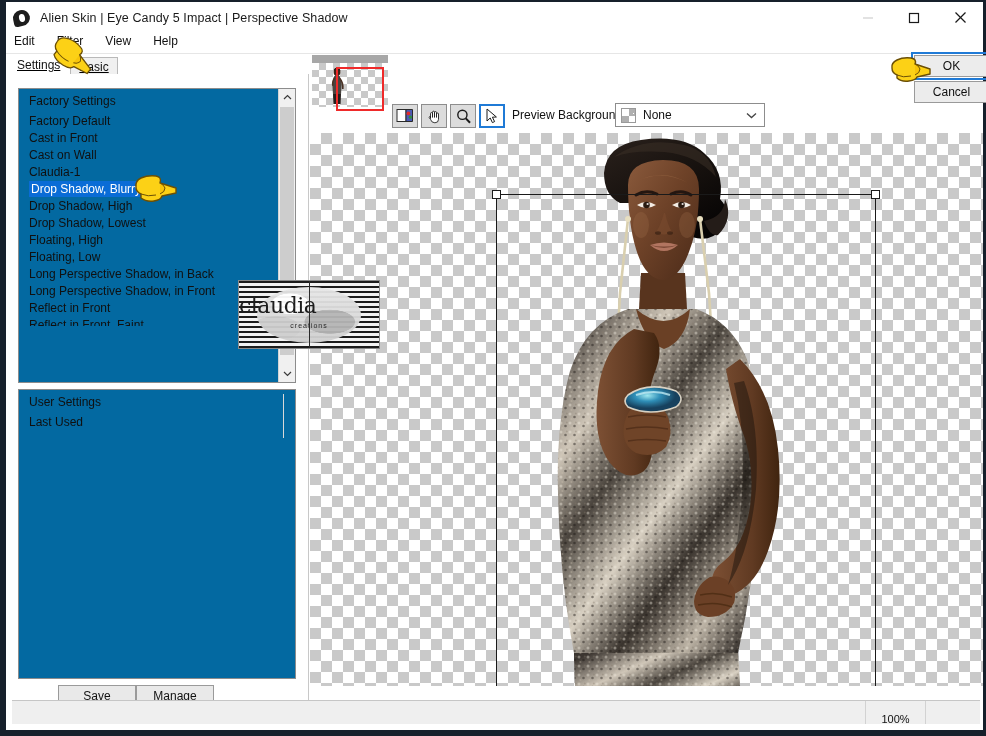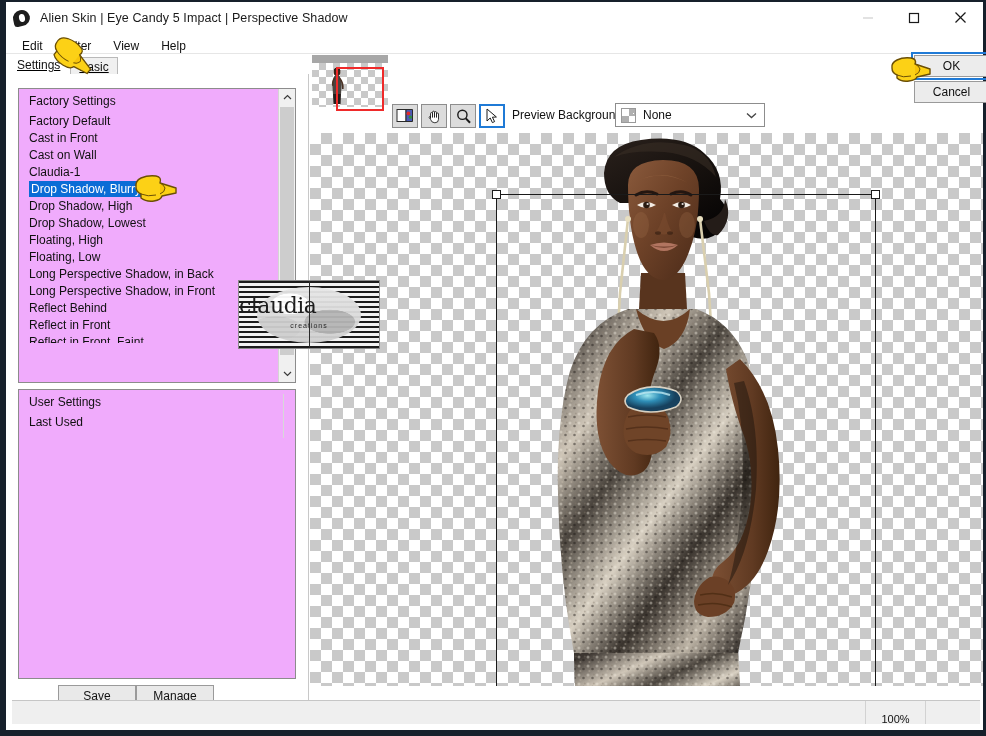--- a/index.html
+++ b/index.html
@@ -49,22 +49,22 @@
   #win-controls { margin-left:auto; display:flex; height:32px; }
   .win-btn {
     width:46px; height:31px; display:flex; align-items:center; justify-content:center;
     background:#ffffff; border:none; cursor:default;
   }
   .win-btn svg { display:block; }
 
   
   #menubar {
     position:absolute; left:0; top:32px; right:0; height:20px;
-    background:#ffffff; display:flex; align-items:flex-end;
-    padding-left:16px; gap:22px;
+    background:#ffffff; display:flex; align-items:flex-start;
+    padding-left:8px; gap:22px;
     border-bottom:1px solid #e6e6e6;
   }
   .menu-item { font-size:12px; color:#111; cursor:default; }
 
   
   #tabs {
     position:absolute; left:0; top:53px; width:300px; height:20px;
     display:flex; align-items:flex-end; padding-left:3px;text-decoration:underline;
   }
   .tab {
@@ -83,21 +83,21 @@
 
   
   #left-panel {
     position:absolute; left:0; top:72px; width:303px; bottom:30px;
     background:#ffffff;
     border-right:1px solid #c8c8c8;
   }
 
   .listbox {
     position:absolute;
-    background:#f0abfc;
+    background:#0369a1;
     border:1px solid #8c8c8c;
     overflow:hidden;
   }
   #settings-list { left:12px; top:14px; width:278px; height:295px; }
   #user-list     { left:12px; top:315px; width:278px; height:290px; }
 
   .list-inner { position:absolute; left:0; top:0; right:17px; bottom:0; padding-top:4px; }
   #user-list .list-inner { right:12px; }
 
   .list-item {
@@ -361,21 +361,20 @@
         <div class="list-item">Claudia-1</div>
         <div style="padding-left:10px;height:17px;line-height:17px;">
           <span class="list-item selected" style="padding-left:2px;">Drop Shadow, Blurry</span>
         </div>
         <div class="list-item">Drop Shadow, High</div>
         <div class="list-item">Drop Shadow, Lowest</div>
         <div class="list-item">Floating, High</div>
         <div class="list-item">Floating, Low</div>
         <div class="list-item">Long Perspective Shadow, in Back</div>
         <div class="list-item">Long Perspective Shadow, in Front</div>
-        <div class="list-item">Reflect Behind</div>
         <div class="list-item">Reflect in Front</div>
         <div class="list-item clipped">Reflect in Front, Faint</div>
       </div>
       <div class="vscroll">
         <div class="arrow top">
           <svg width="9" height="7" viewBox="0 0 9 7">
               <polyline points="1,5 4.5,1.5 8,5" fill="none" stroke="#3b3b3b" stroke-width="1.2"></polyline>
             </svg>
         </div>
         <div class="thumb"></div>

